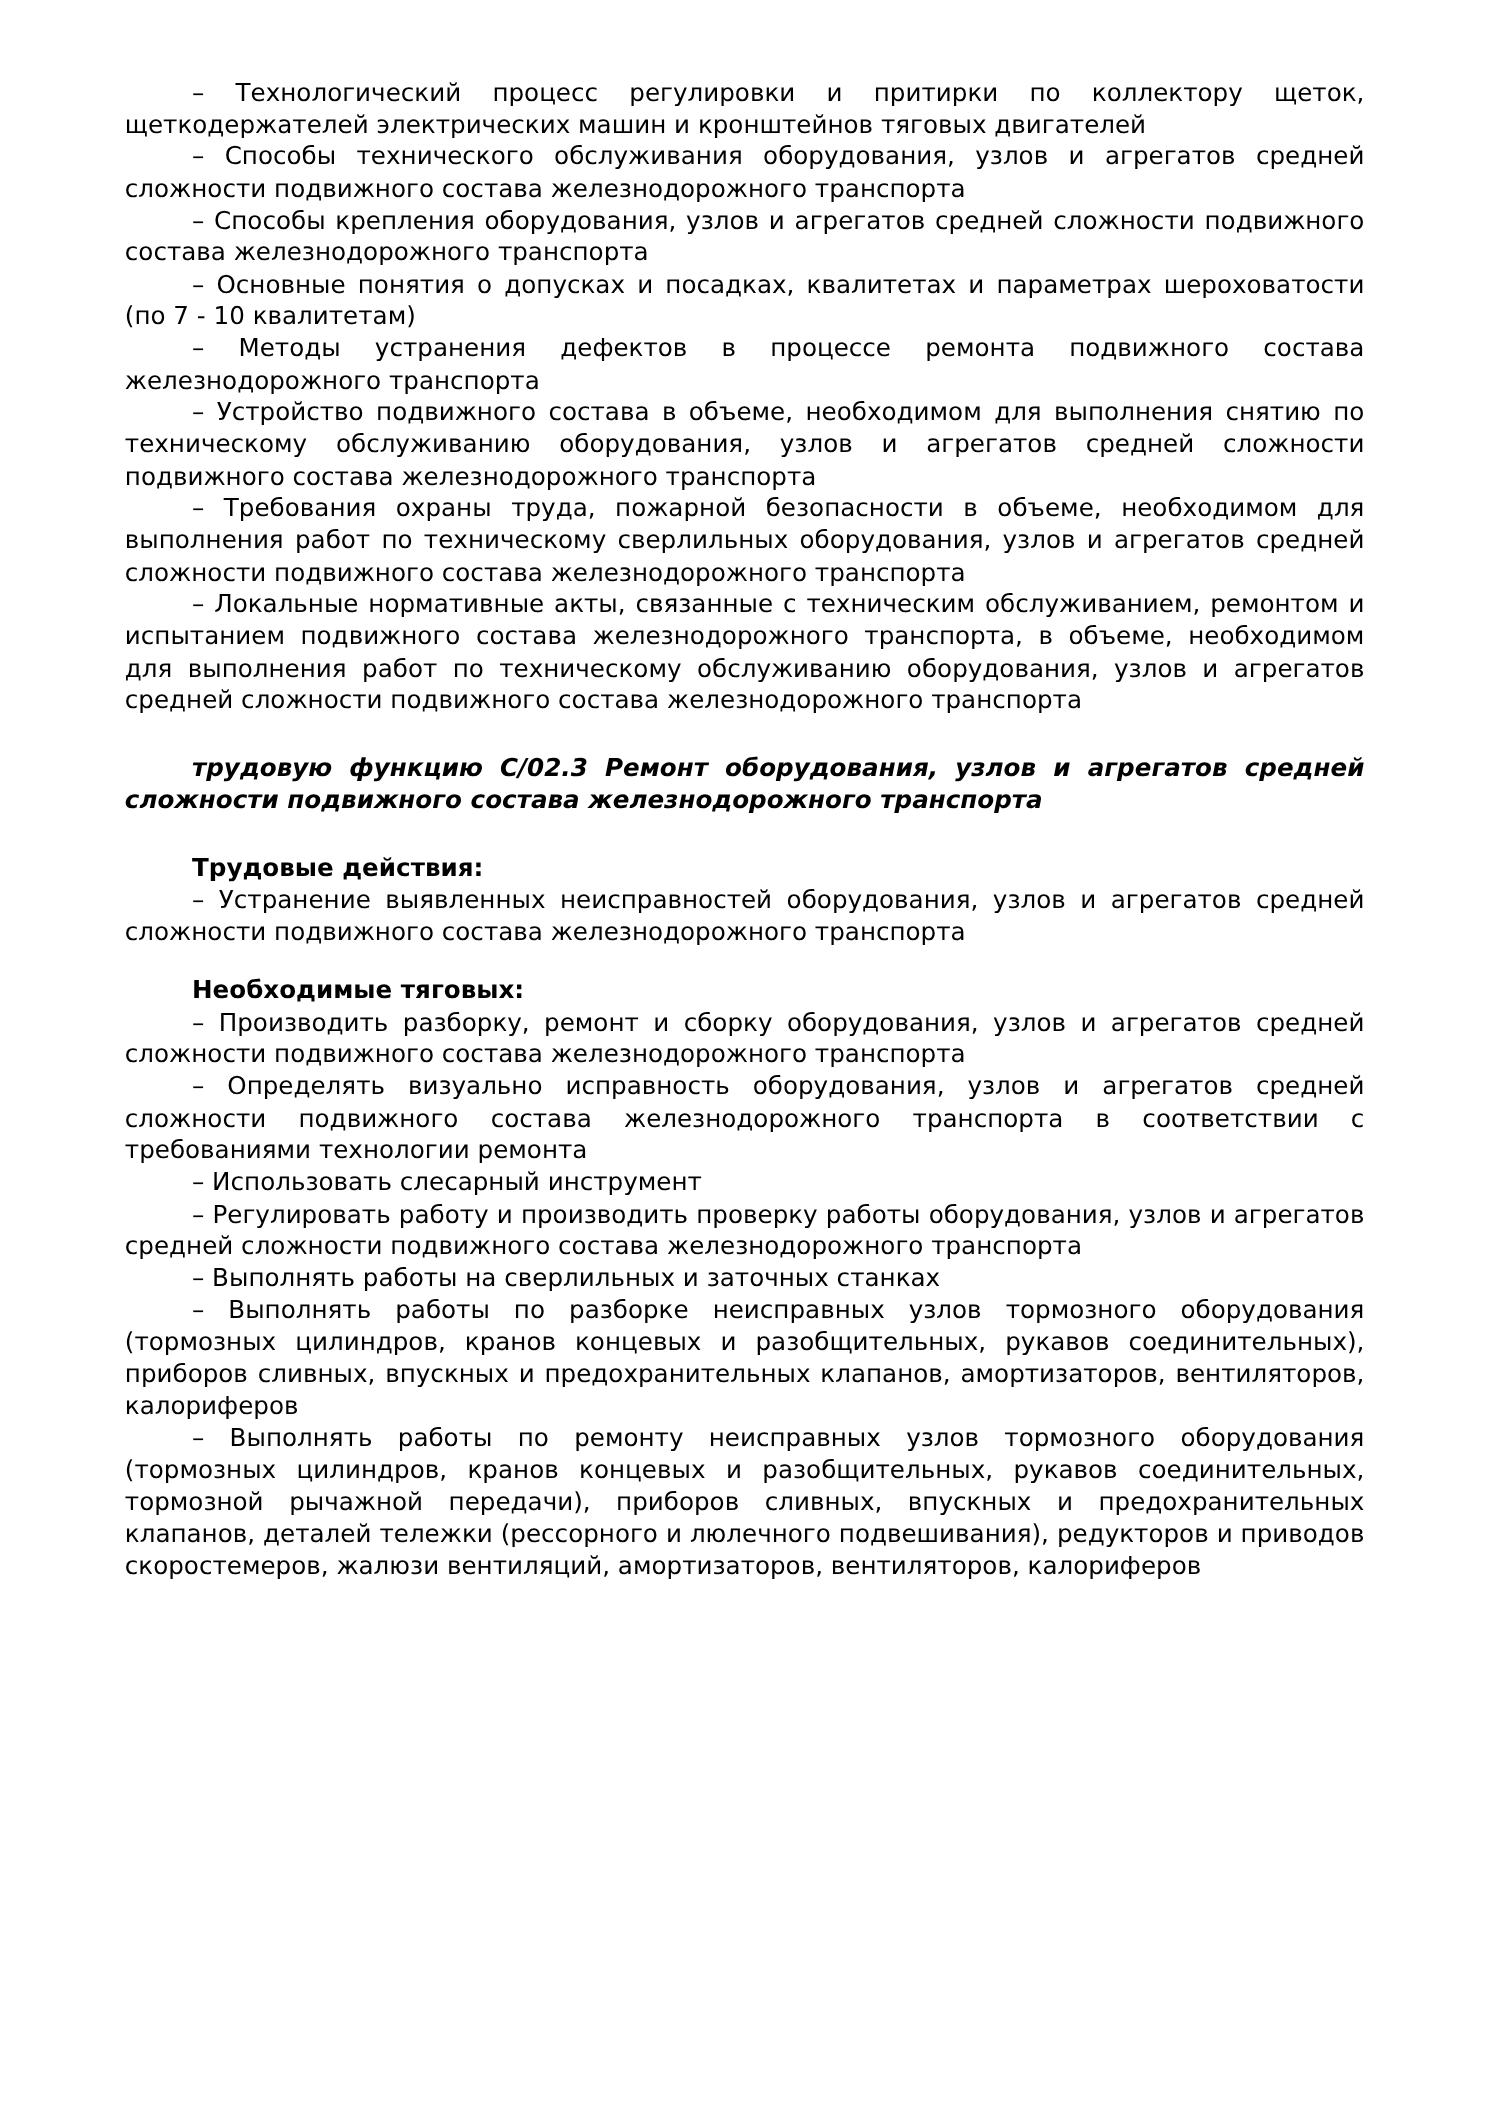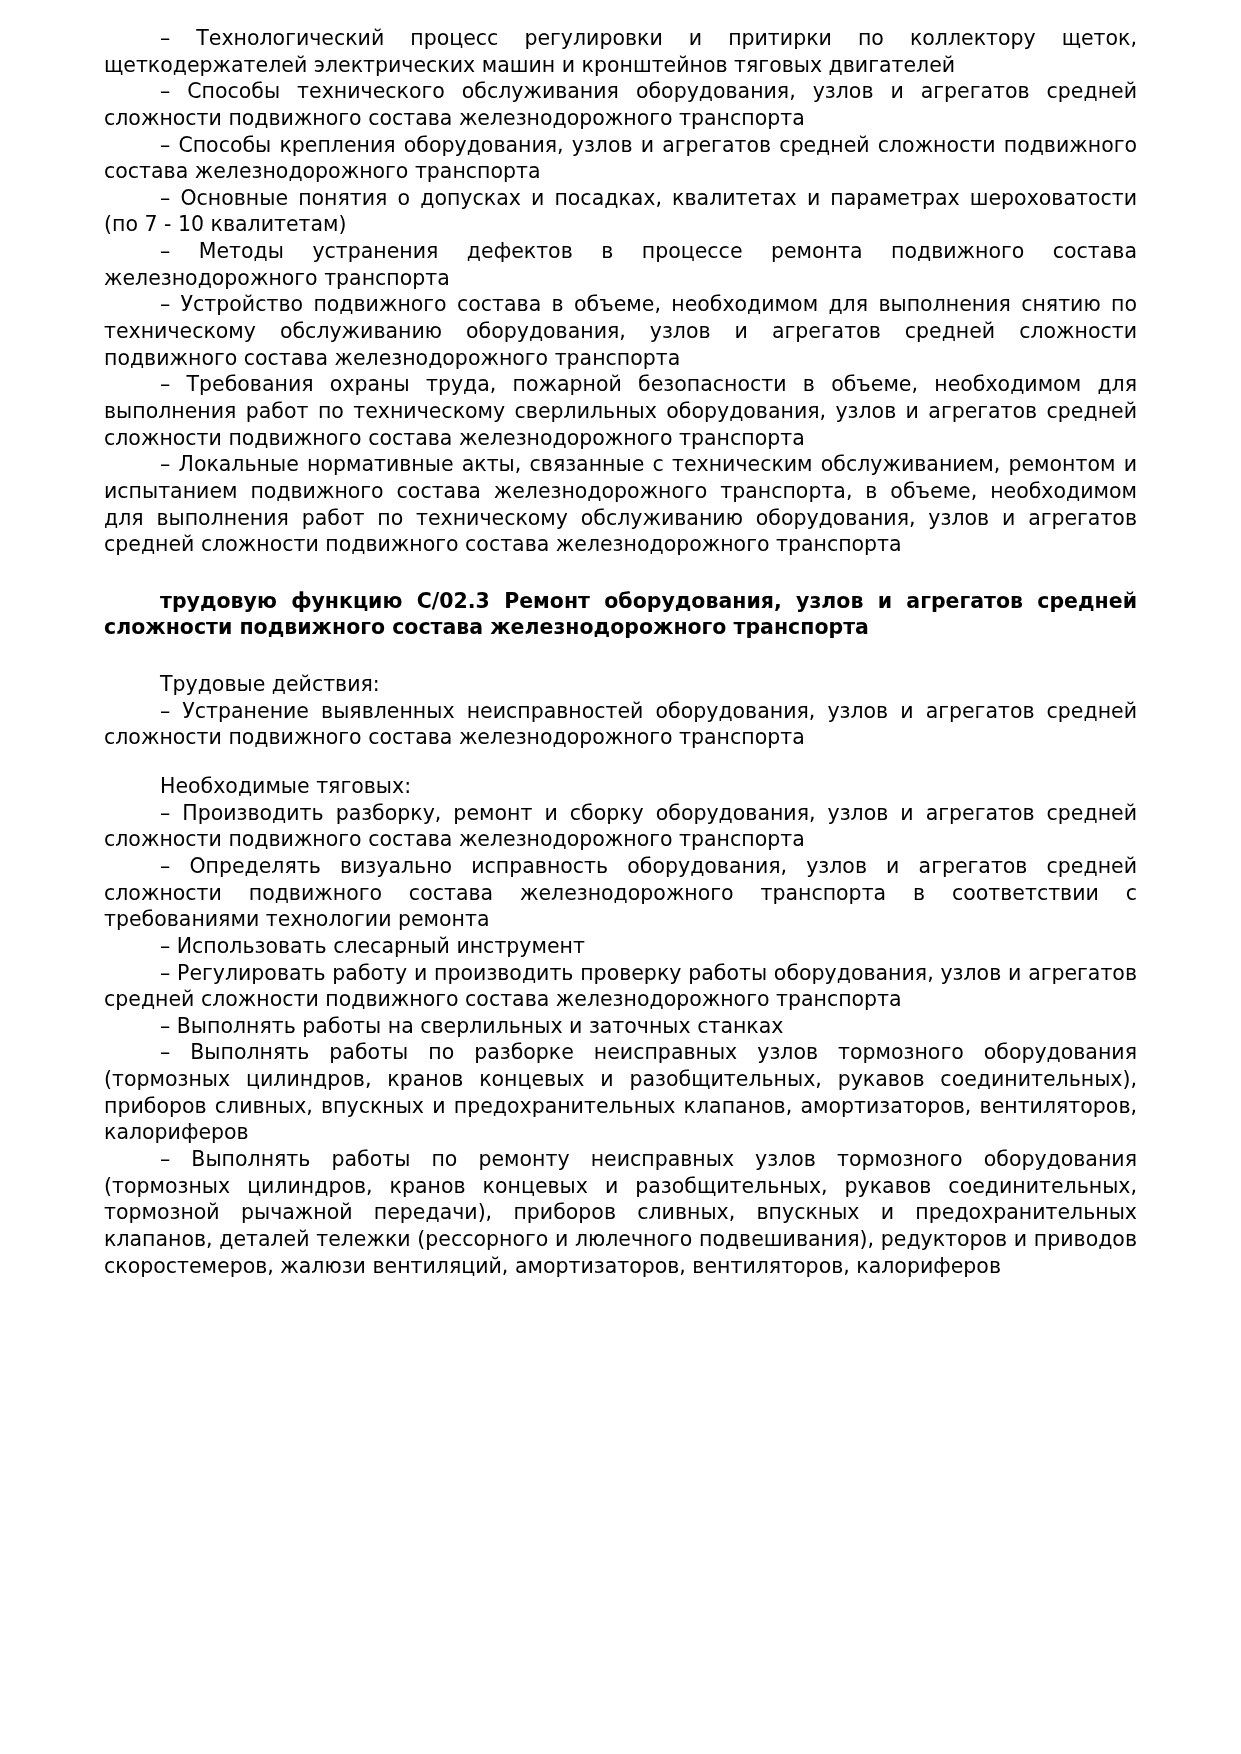--- a/index.html
+++ b/index.html
@@ -10,44 +10,45 @@
   body {
     width: 1241px;
     min-height: 1754px;
     font-family: "DejaVu Sans", sans-serif;
     color: #000000;
   }
   .page {
     width: 1241px;
     min-height: 1754px;
     box-sizing: border-box;
-    padding: 25px 104px 40px 104px;
+    padding: 64px 104px 40px 104px;
     background: #ffffff;
   }
   .para {
     margin: 0;
     font-size: 20.5px;
     line-height: 1.30;
     text-align: justify;
     text-indent: 56px;
     hyphens: none;
   }
   .heading {
     margin: 0;
     font-size: 20.5px;
     line-height: 1.30;
     font-weight: bold;
     text-align: justify;
     text-indent: 56px;
+    font-style: italic;
   }
   .subheading {
     margin: 0;
     font-size: 20.5px;
     line-height: 1.30;
-    font-weight: normal;
+    font-weight: bold;
     text-indent: 56px;
   }
   .gap-big {
     height: 30px;
   }
   .gap-small {
     height: 22px;
   }
 </style>
 </head>

